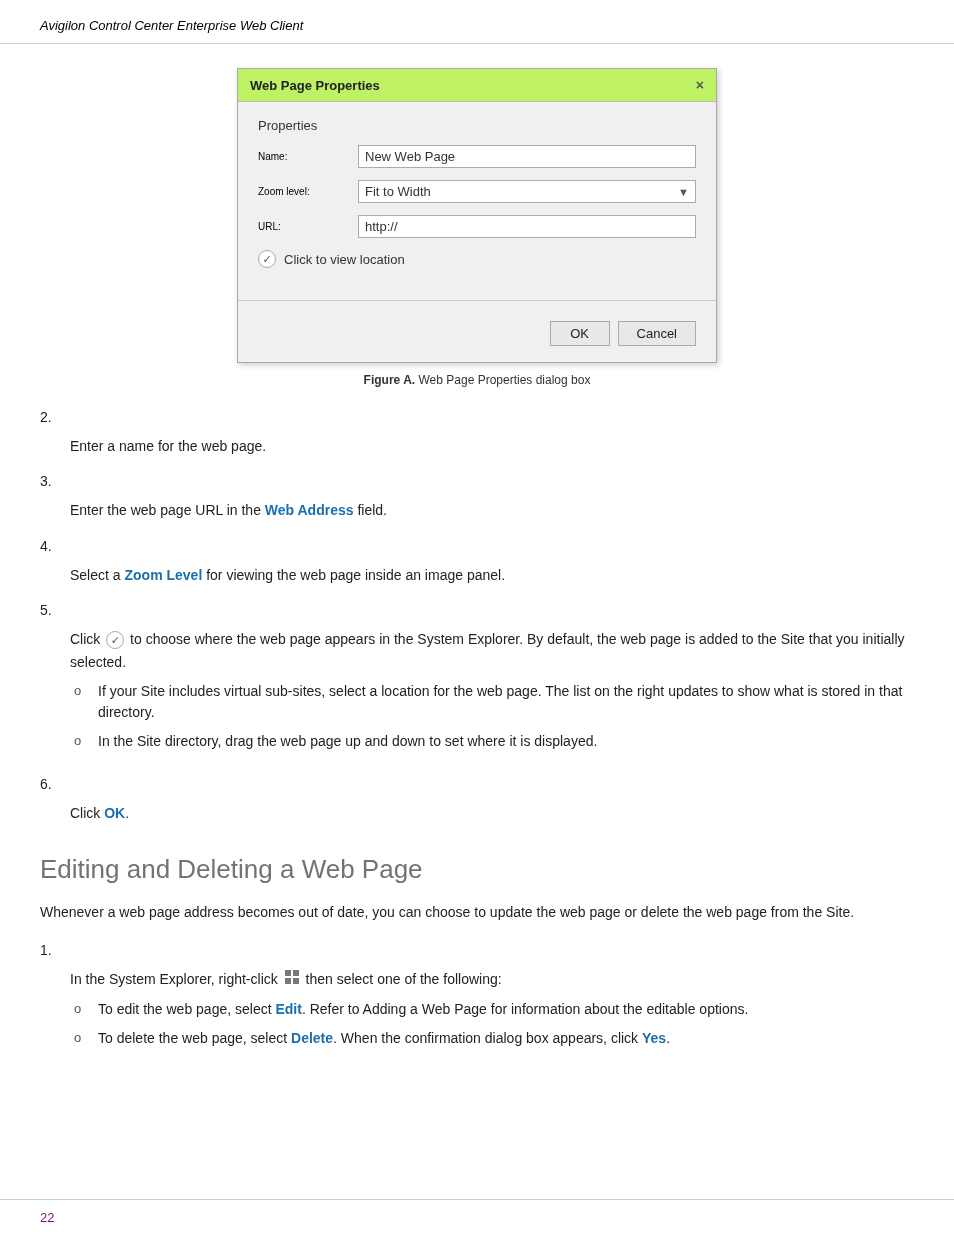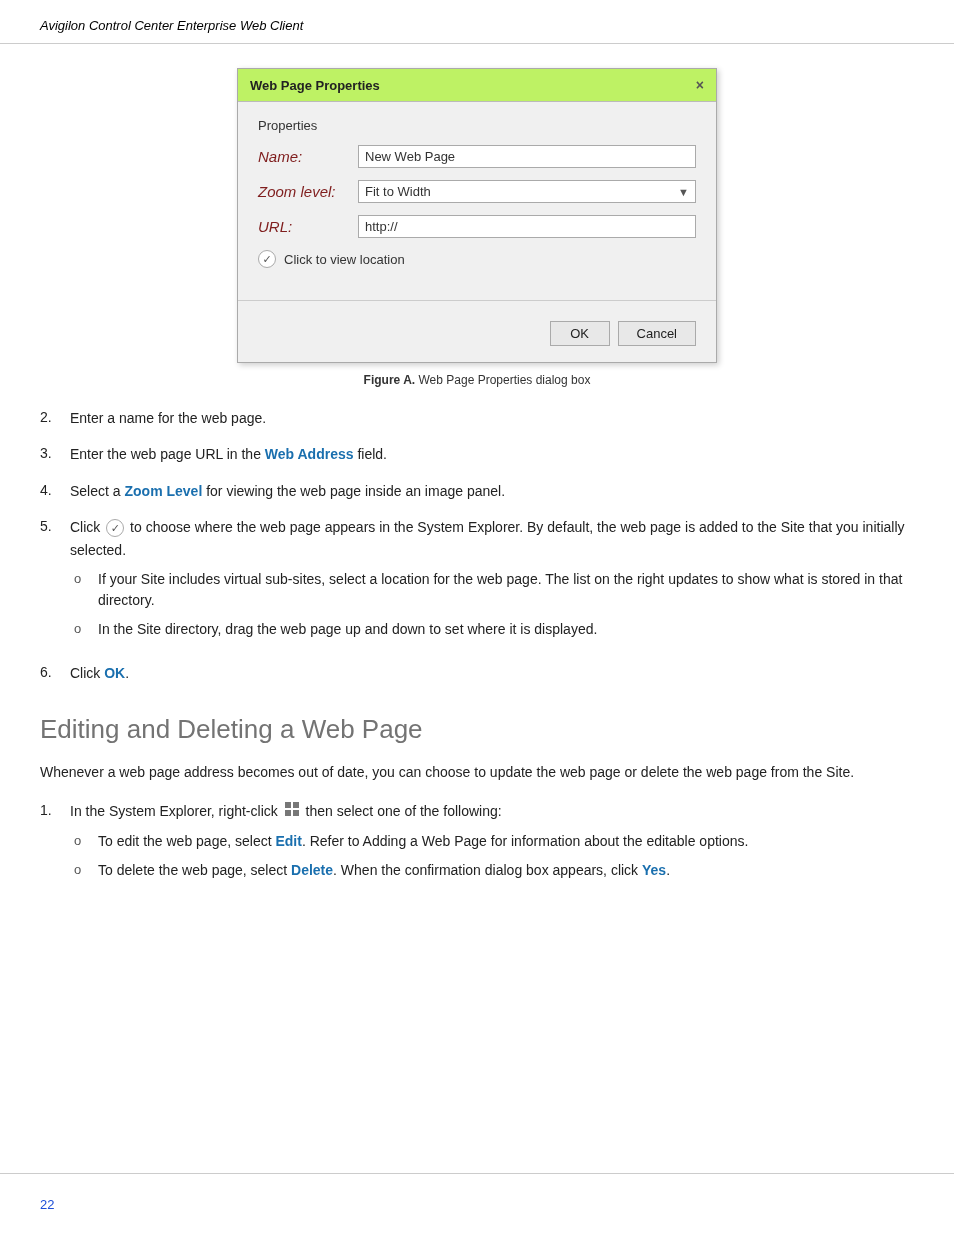--- a/index.html
+++ b/index.html
@@ -67,23 +67,22 @@
       margin-bottom: 12px;
       font-weight: normal;
     }
     .dialog-field {
       display: flex;
       align-items: center;
       margin-bottom: 12px;
     }
     .dialog-field-label {
       width: 100px;
-      font-size: 15px;
-      color: #7f1d1d;
-      font-style: italic;
+      font-size: 10px;
+      color: #000000;
     }
     .dialog-field-input {
       flex: 1;
       padding: 3px 6px;
       font-size: 13px;
       border: 1px solid #aaa;
       background: #fff;
       color: #333;
     }
     .dialog-field-select {
@@ -167,20 +166,21 @@
     .list-num {
       min-width: 30px;
       font-size: 14px;
       color: #222;
     }
     .list-content {
       flex: 1;
       font-size: 14px;
       color: #222;
       line-height: 1.6;
+      margin-top: 28px;
     }
     .link-blue {
       color: #1a6fae;
       font-weight: bold;
       text-decoration: none;
     }
     .inline-icon {
       display: inline-block;
       width: 18px;
       height: 18px;
@@ -230,23 +230,23 @@
     .intro-text {
       font-size: 14px;
       color: #222;
       line-height: 1.6;
       margin-bottom: 16px;
     }
 
     
     .page-footer {
       border-top: 1px solid #ccc;
-      padding: 23px 40px;
-      font-size: 13px;
-      color: #1d4ed8;
+      padding: 10px 40px;
+      font-size: 13px;
+      color: #701a75;
       position: absolute;
       bottom: 0;
       left: 0;
       width: 954px;
     }
 
     
     .grid-icon-svg {
       display: inline-block;
       vertical-align: middle;

